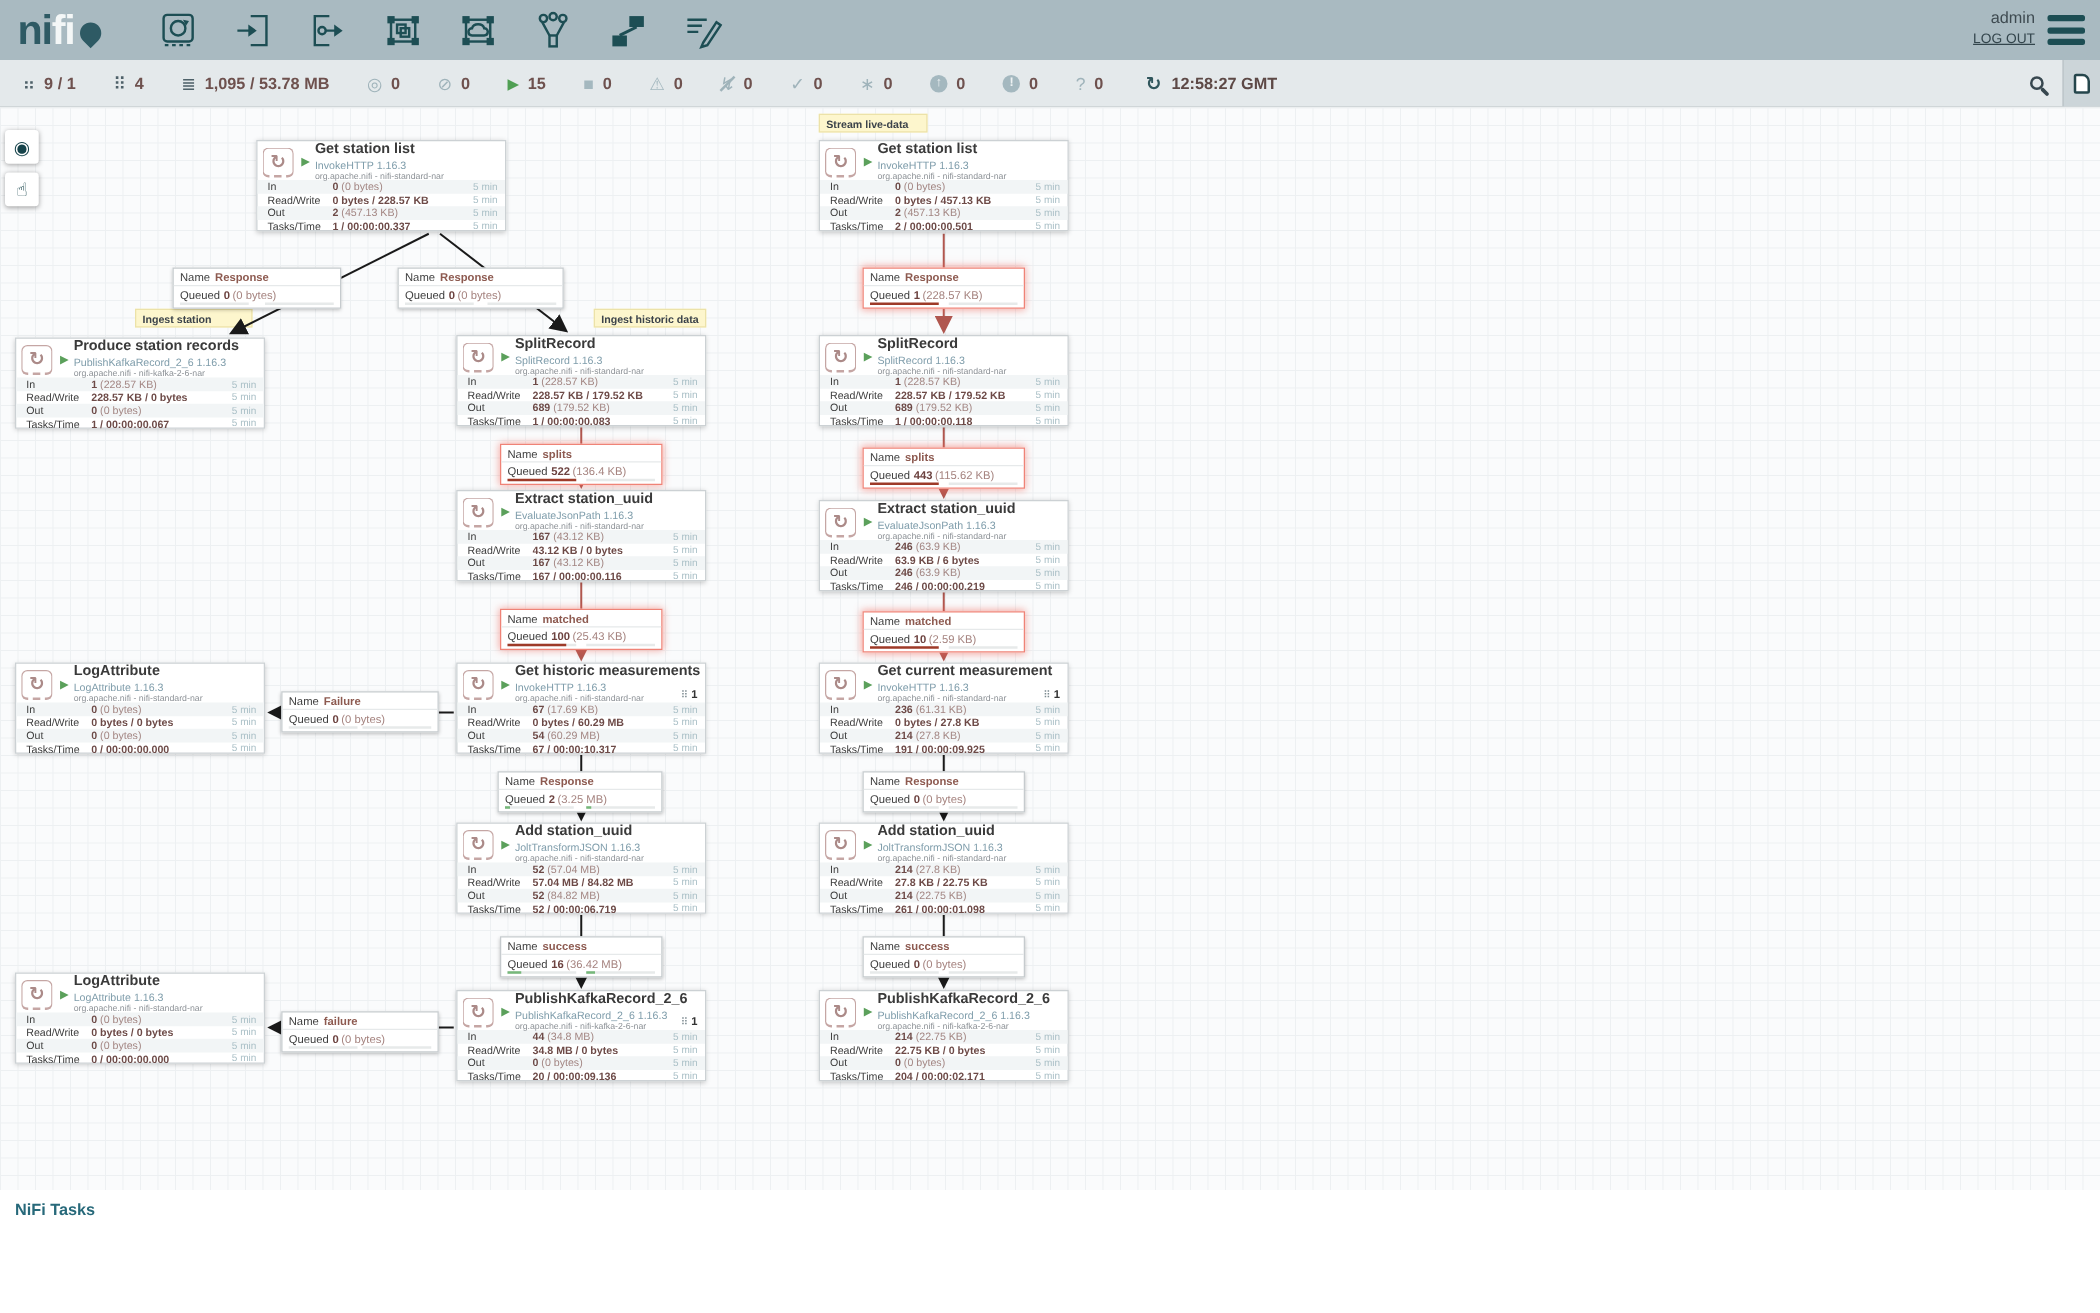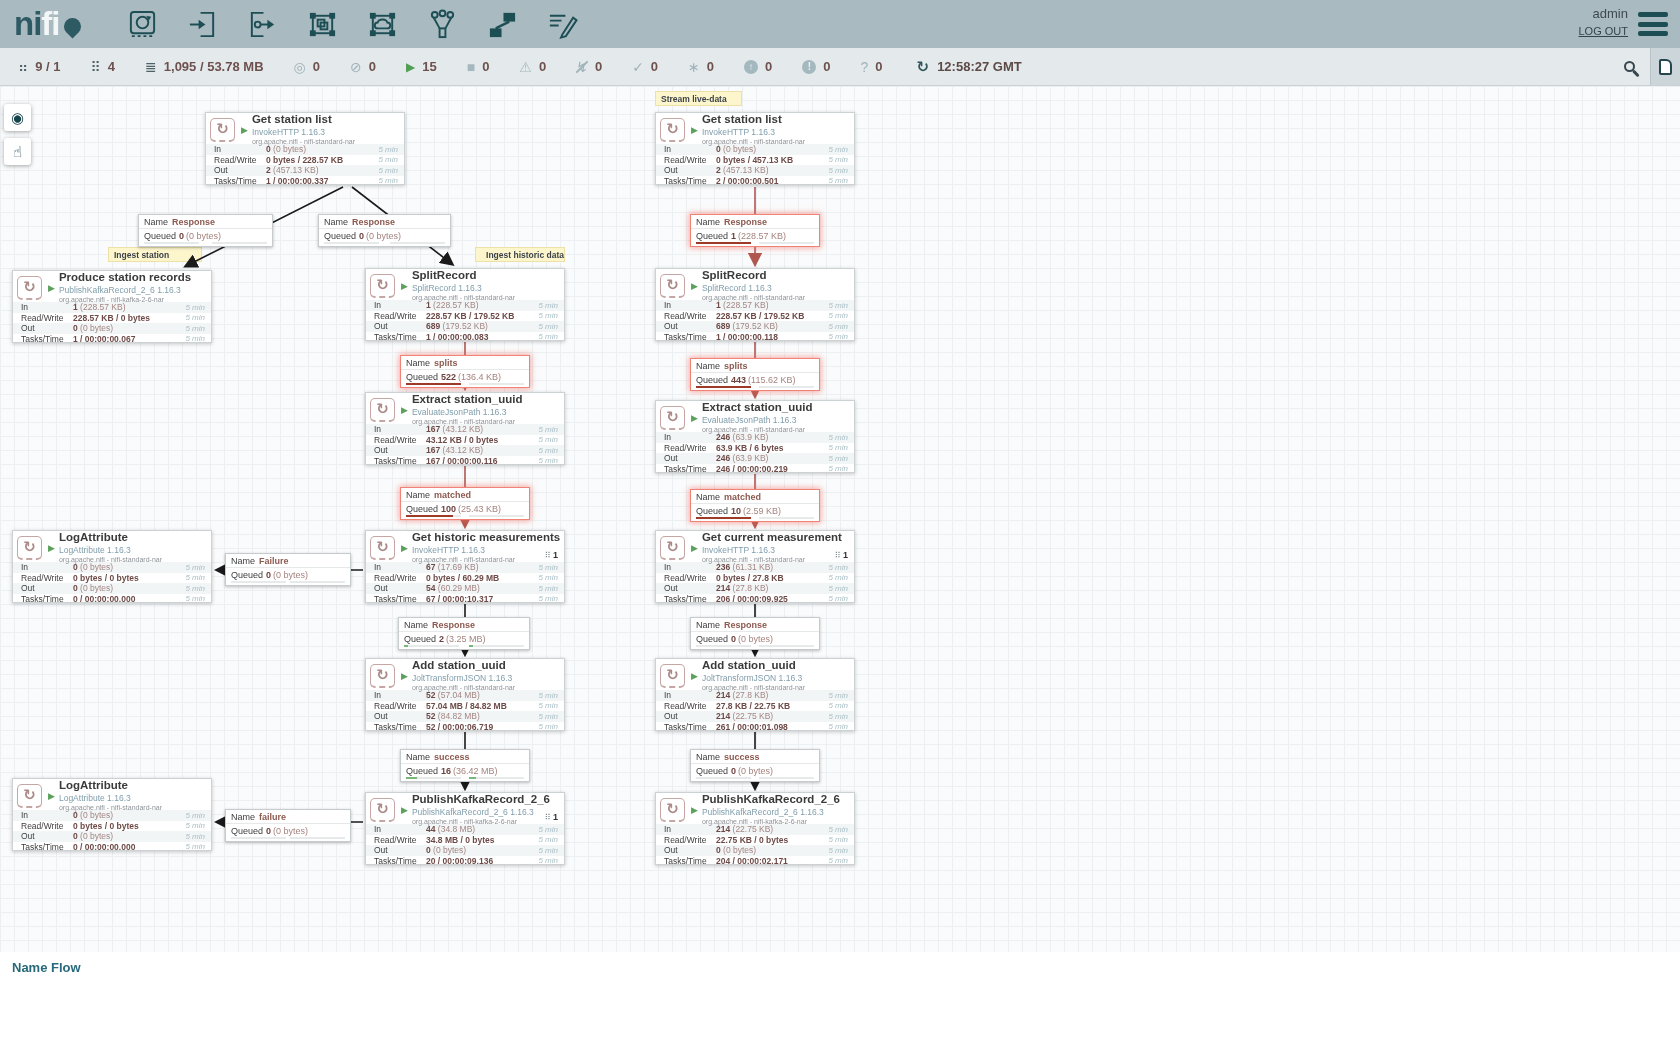--- a/index.html
+++ b/index.html
@@ -68,21 +68,21 @@
   .proc-threads { position:absolute; right:6px; bottom:2px; font-size:8px; color:#555; }
   .proc-threads .tico { color:#7c8a90; font-size:8px; }
   .proc-threads b { color:#333; font-size:9px; }
   .proc-stats { width:100%; }
   .stat-row { display:flex; align-items:center; height:10.5px; font-size:8.5px; padding:0 6px 0 8px; }
   .stat-row:nth-child(odd) { background:#f2f5f6; }
   .stat-label { width:52px; color:#3d3d3d; flex:none; }
   .stat-val { flex:1; color:#6d4a47; white-space:nowrap; overflow:hidden; }
   .stat-val b { color:#6d4a47; }
   .stat-val .lt { color:#a38683; font-weight:normal; }
-  .stat-win { color:#a9bfc6; font-size:8px; flex:none; margin-left:4px;font-style:italic; }
+  .stat-win { color:#a9bfc6; font-size:8px; flex:none; margin-left:4px; }
 
   
   .queue-label { position:absolute; z-index:3; background:#fff; border:1px solid #c6cbce; box-shadow:0 1px 3px rgba(0,0,0,.25); font-size:9px; cursor:pointer; }
   .queue-label.alert { border:1px solid #ef8377; box-shadow:0 0 6px 1px rgba(240,100,88,.55); }
   .q-row1 { padding:2px 5px 1px; border-bottom:1px solid #e6e9ea; color:#3d3d3d; white-space:nowrap; }
   .q-rel { color:#8d5a50; font-weight:bold; margin-left:4px; }
   .q-row2 { padding:2px 5px 5px; color:#3d3d3d; white-space:nowrap; position:relative; }
   .q-count { color:#6d4340; font-weight:bold; margin-left:3px; }
   .q-size { color:#a5837f; margin-left:2px; }
   .q-bar { position:absolute; bottom:2px; height:2px; background:#e7eaea; }
@@ -282,21 +282,21 @@
   </svg>
   <div class="palette">
     <span class="pal-btn">
         <span>◉</span>
       </span>
     <span class="pal-btn">
         <span>☝</span>
       </span>
   </div>
 <div class="flow-label" style="left: 108px; top: 161px; width: 94px;">Ingest station records</div>
-    <div class="flow-label" style="left: 475px; top: 161px; width: 90px; text-align: right;">Ingest historic data</div>
+    <div class="flow-label" style="left: 475px; top: 161px; width: 90px;">Ingest historic data</div>
     <div class="flow-label" style="left: 655px; top: 5px; width: 87px;">Stream live-data</div>
     <div class="processor" style="left: 205px; top: 26px;">
       <div class="proc-head">
         <span class="proc-icon">↻</span>
         <span class="run-tri">▶</span>
         <div class="proc-titles">
           <div class="proc-title">Get station list</div>
           <div class="proc-type">InvokeHTTP 1.16.3</div>
           <div class="proc-bundle">org.apache.nifi - nifi-standard-nar</div>
         </div>
@@ -711,21 +711,21 @@
           <span class="stat-val"><b>0 bytes / 27.8 KB</b></span>
           <span class="stat-win">5 min</span>
         </div>
         <div class="stat-row">
           <span class="stat-label">Out</span>
           <span class="stat-val"><b>214</b><span class="lt"> (27.8 KB)</span></span>
           <span class="stat-win">5 min</span>
         </div>
         <div class="stat-row">
           <span class="stat-label">Tasks/Time</span>
-          <span class="stat-val"><b>206 / 00:00:09.925</b></span>
+          <span class="stat-val"><b>191 / 00:00:09.925</b></span>
           <span class="stat-win">5 min</span>
         </div>
       </div>
     </div>
     <div class="processor" style="left: 655px; top: 572px;">
       <div class="proc-head">
         <span class="proc-icon">↻</span>
         <span class="run-tri">▶</span>
         <div class="proc-titles">
           <div class="proc-title">Add station_uuid</div>
@@ -889,14 +889,14 @@
       <div class="q-row1"><span>Name</span><span class="q-rel">success</span></div>
       <div class="q-row2"><span>Queued</span><span class="q-count">0</span><span class="q-size">(0 bytes)</span><div class="q-bar b1">
           <div class="q-fill" style="width: 0%; background: rgb(158, 58, 40);"></div>
         </div><div class="q-bar b2">
           <div class="q-fill" style="width: 0%; background: rgb(158, 58, 40);"></div>
         </div></div>
     </div>
   </div>
 
 <div class="footer">
-  <span class="breadcrumb">Name Flow</span>
+  <span class="breadcrumb">NiFi Tasks</span>
 </div>
 
 </body></html>

